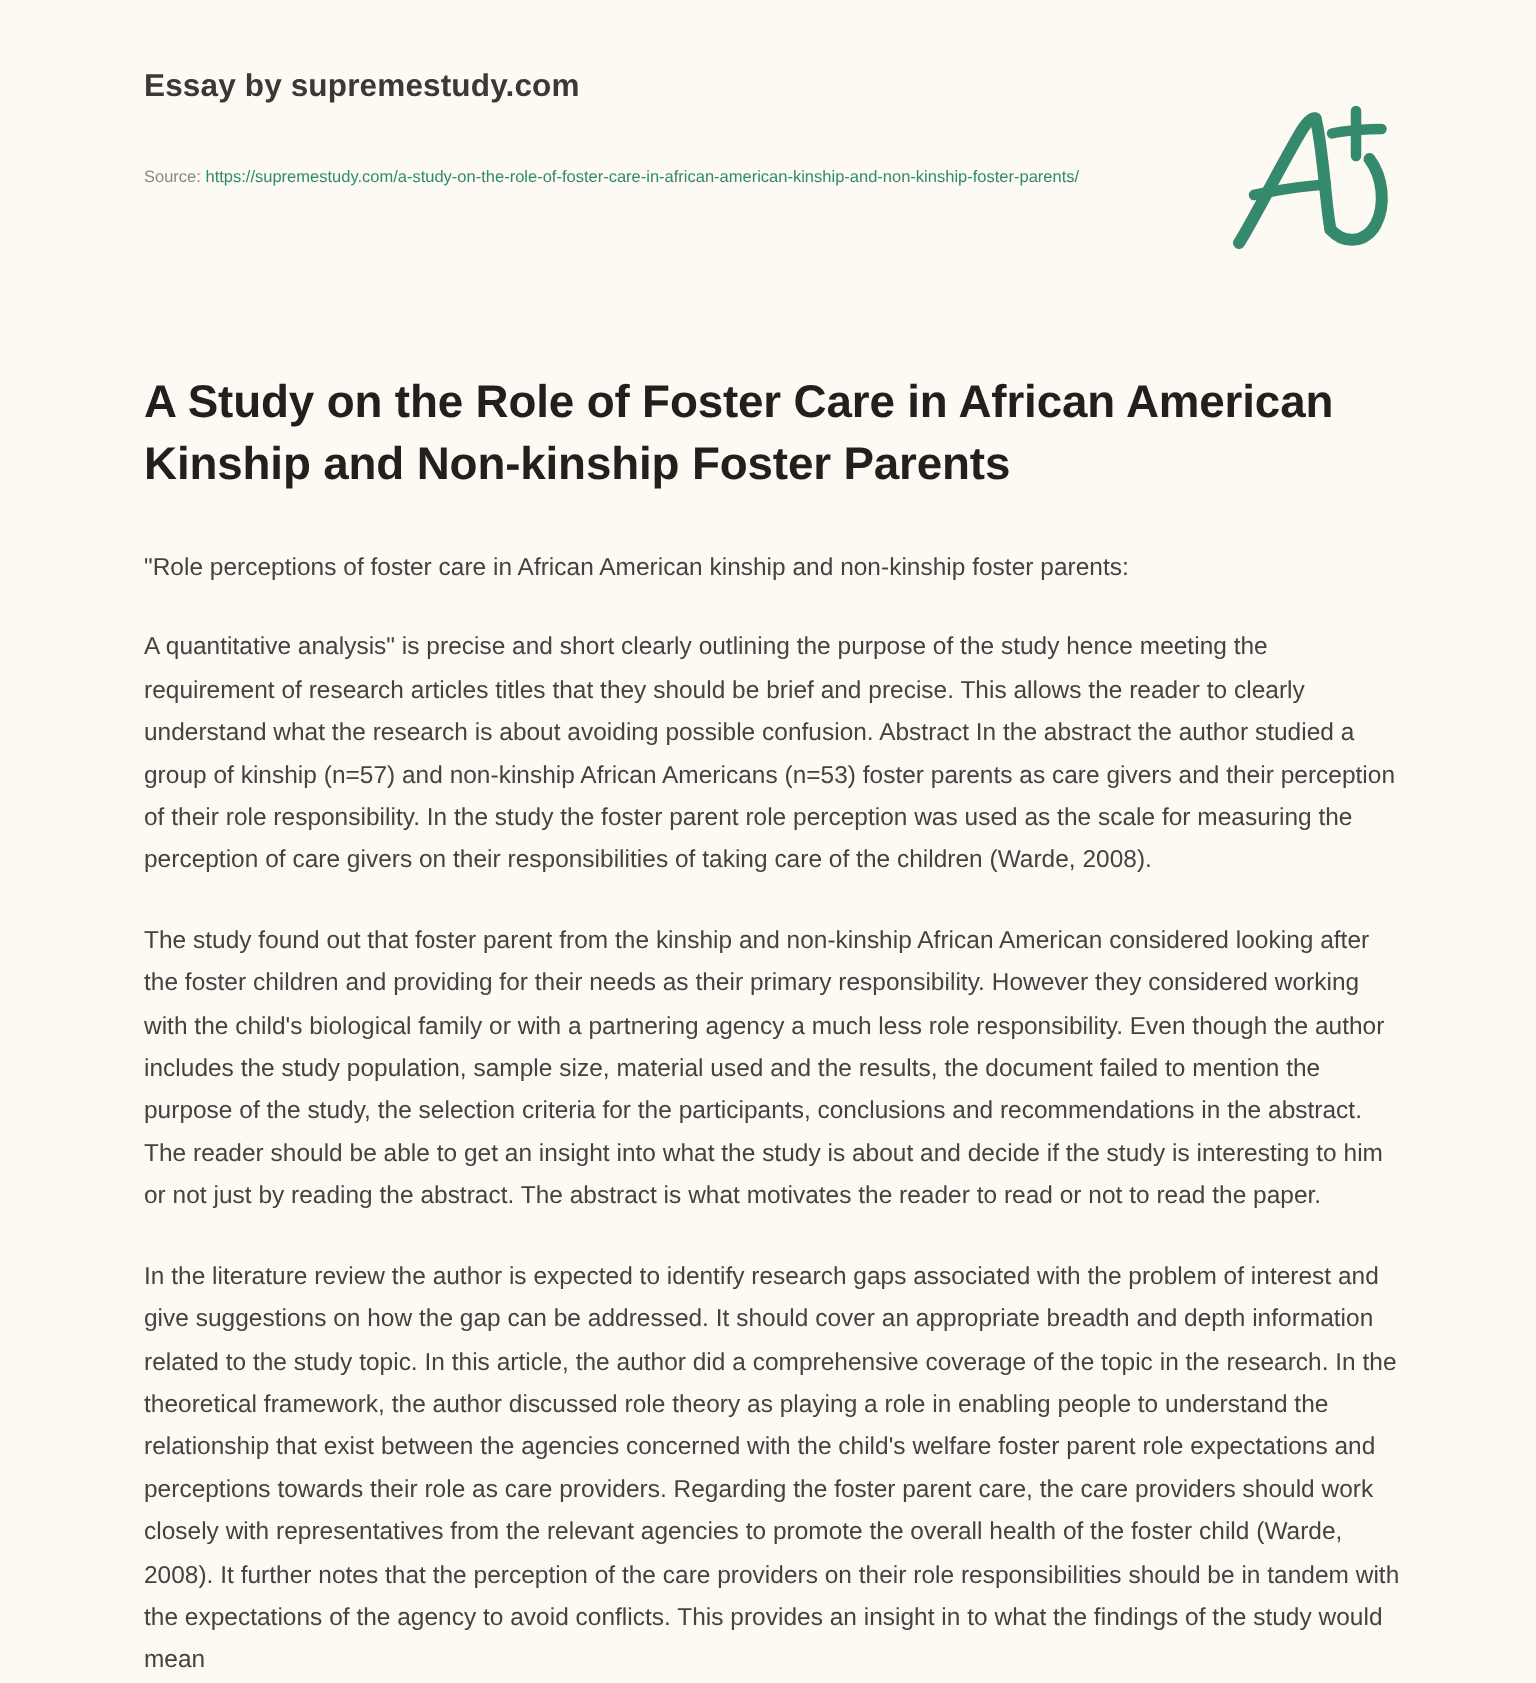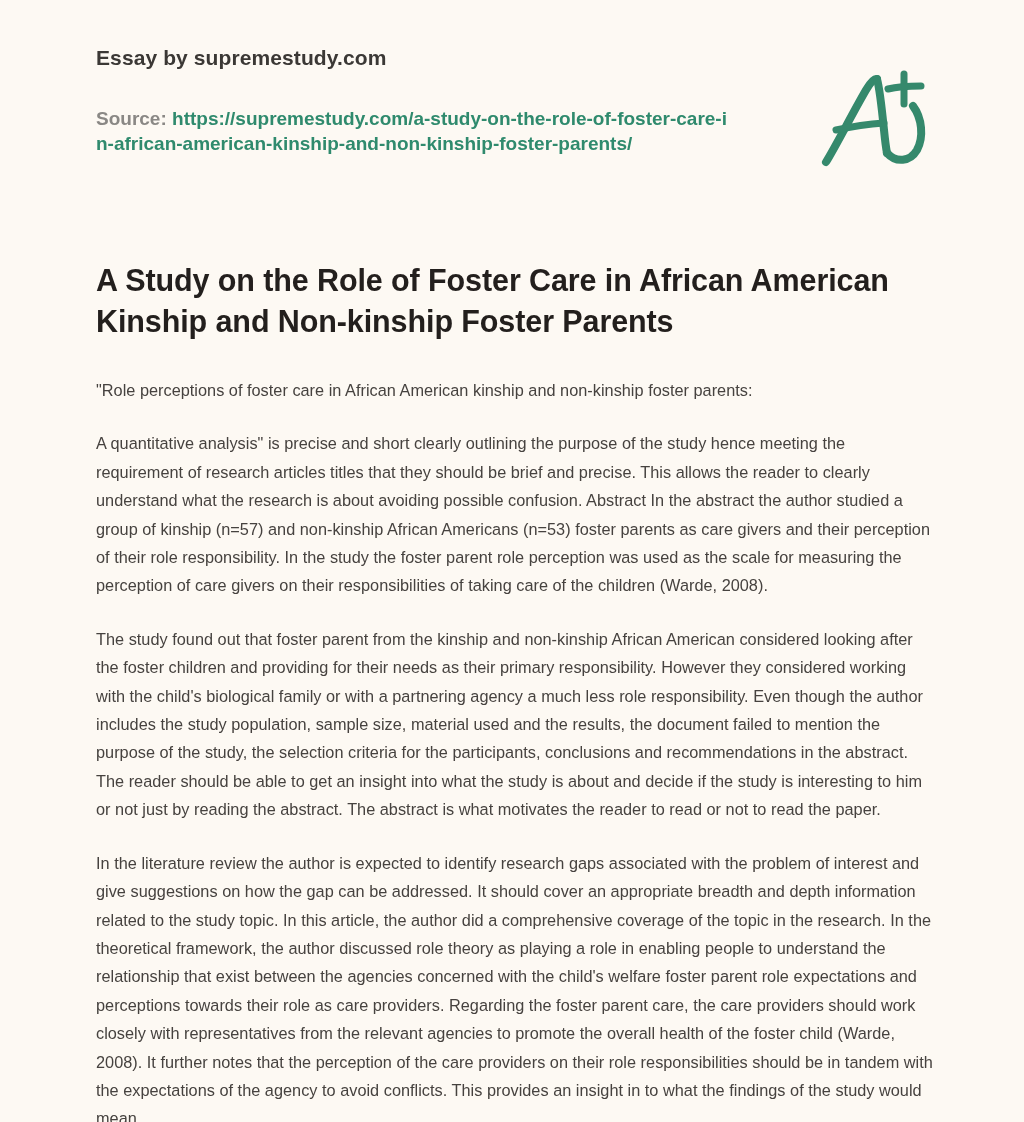--- a/index.html
+++ b/index.html
@@ -42,24 +42,23 @@
     letter-spacing: 0.1px;
     color: #3b3835;
     white-space: nowrap;
   }
 
   .source-line {
     position: absolute;
     left: 96px;
     top: 106px;
     width: 640px;
-    font-size: 19px;
+    font-size: 11px;
     line-height: 25px;
     color: #7d7b78;
-    font-weight: bold;
   }
 
   .source-label {
     color: #8a8885;
   }
 
   .source-url {
     color: #2f8a6d;
     word-break: break-all;
   }
@@ -80,21 +79,21 @@
 
   
   .article {
     position: absolute;
     left: 96px;
     top: 248px;
     width: 838px;
   }
 
   .article-title {
-    margin: 12px 0 34px 0;
+    margin: 0 0 34px 0;
     font-size: 30.5px;
     line-height: 41px;
     font-weight: bold;
     color: #231f1d;
     letter-spacing: -0.1px;
   }
 
   .article-body p {
     margin: 0 0 25px 0;
     font-size: 16.3px;

